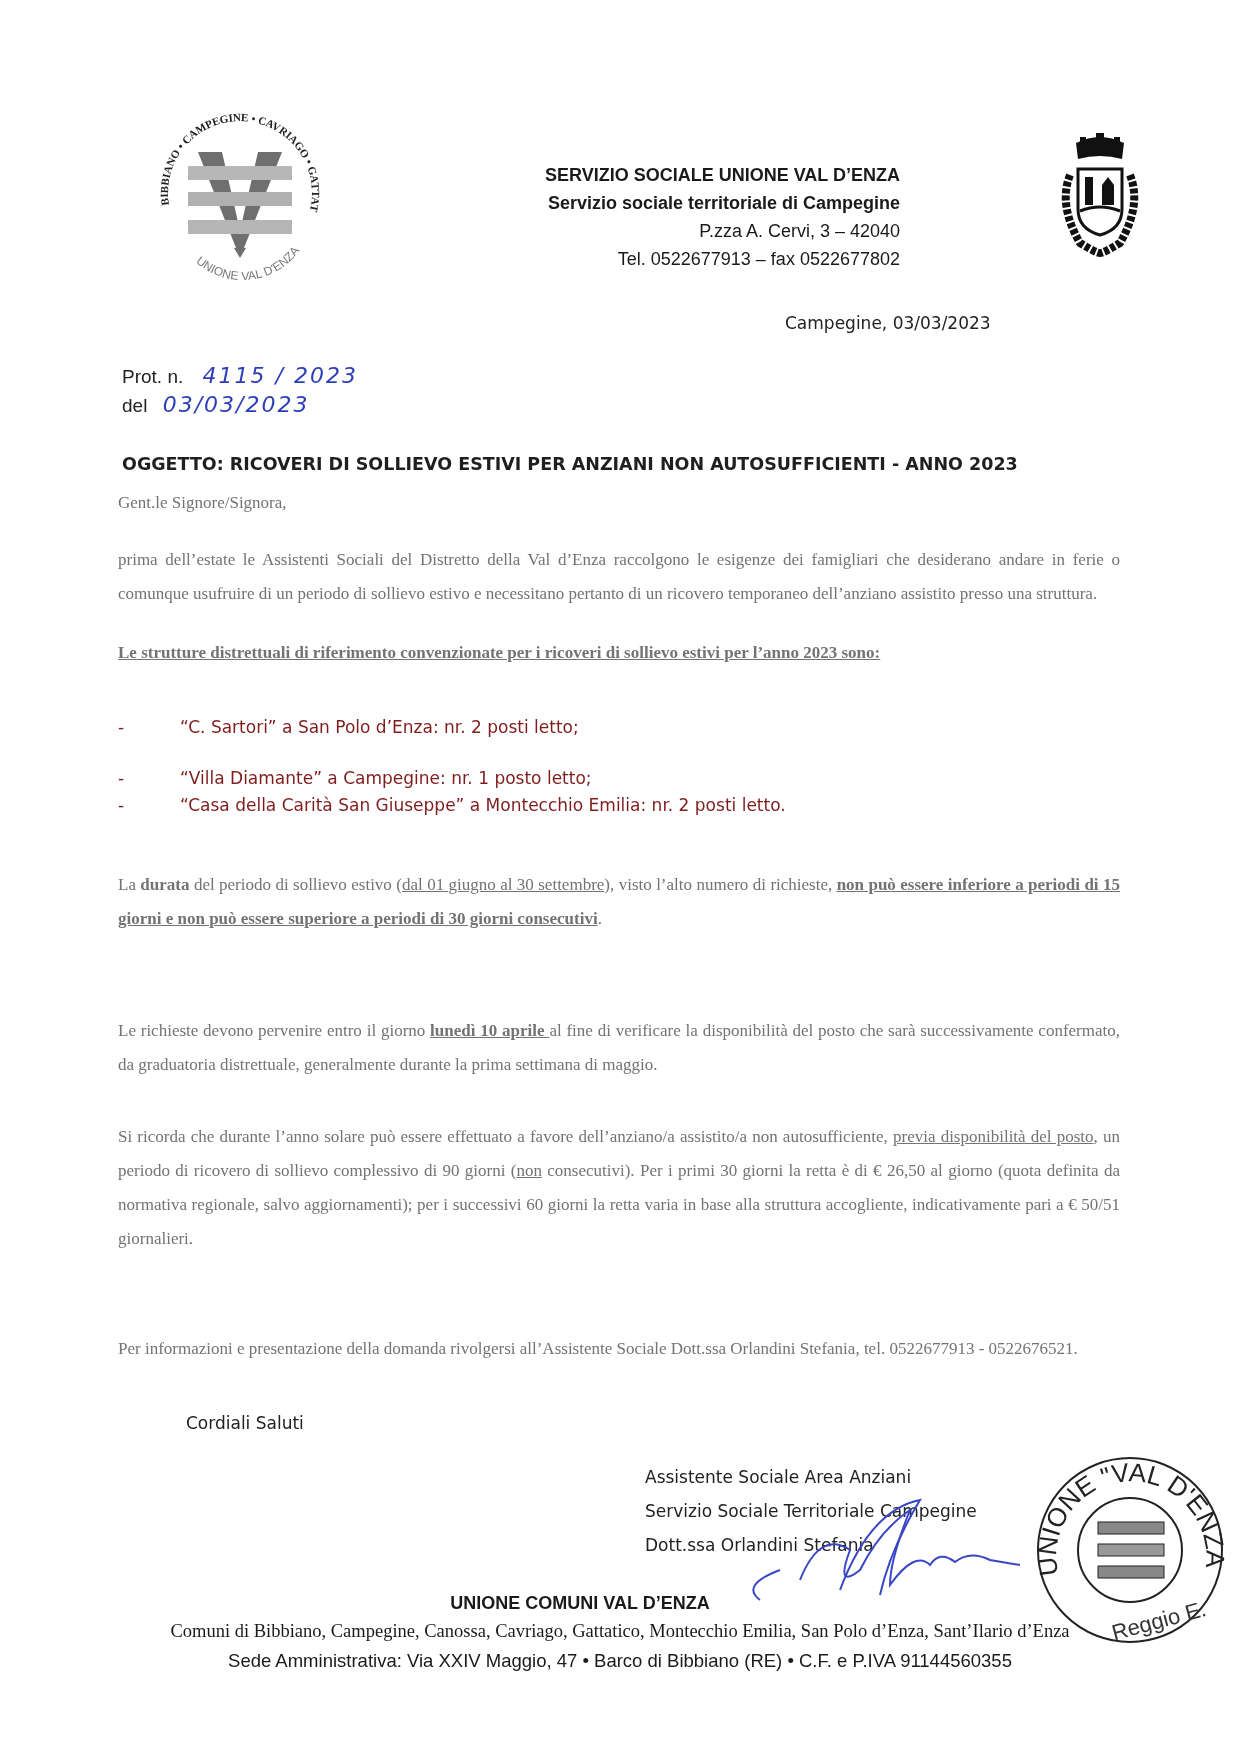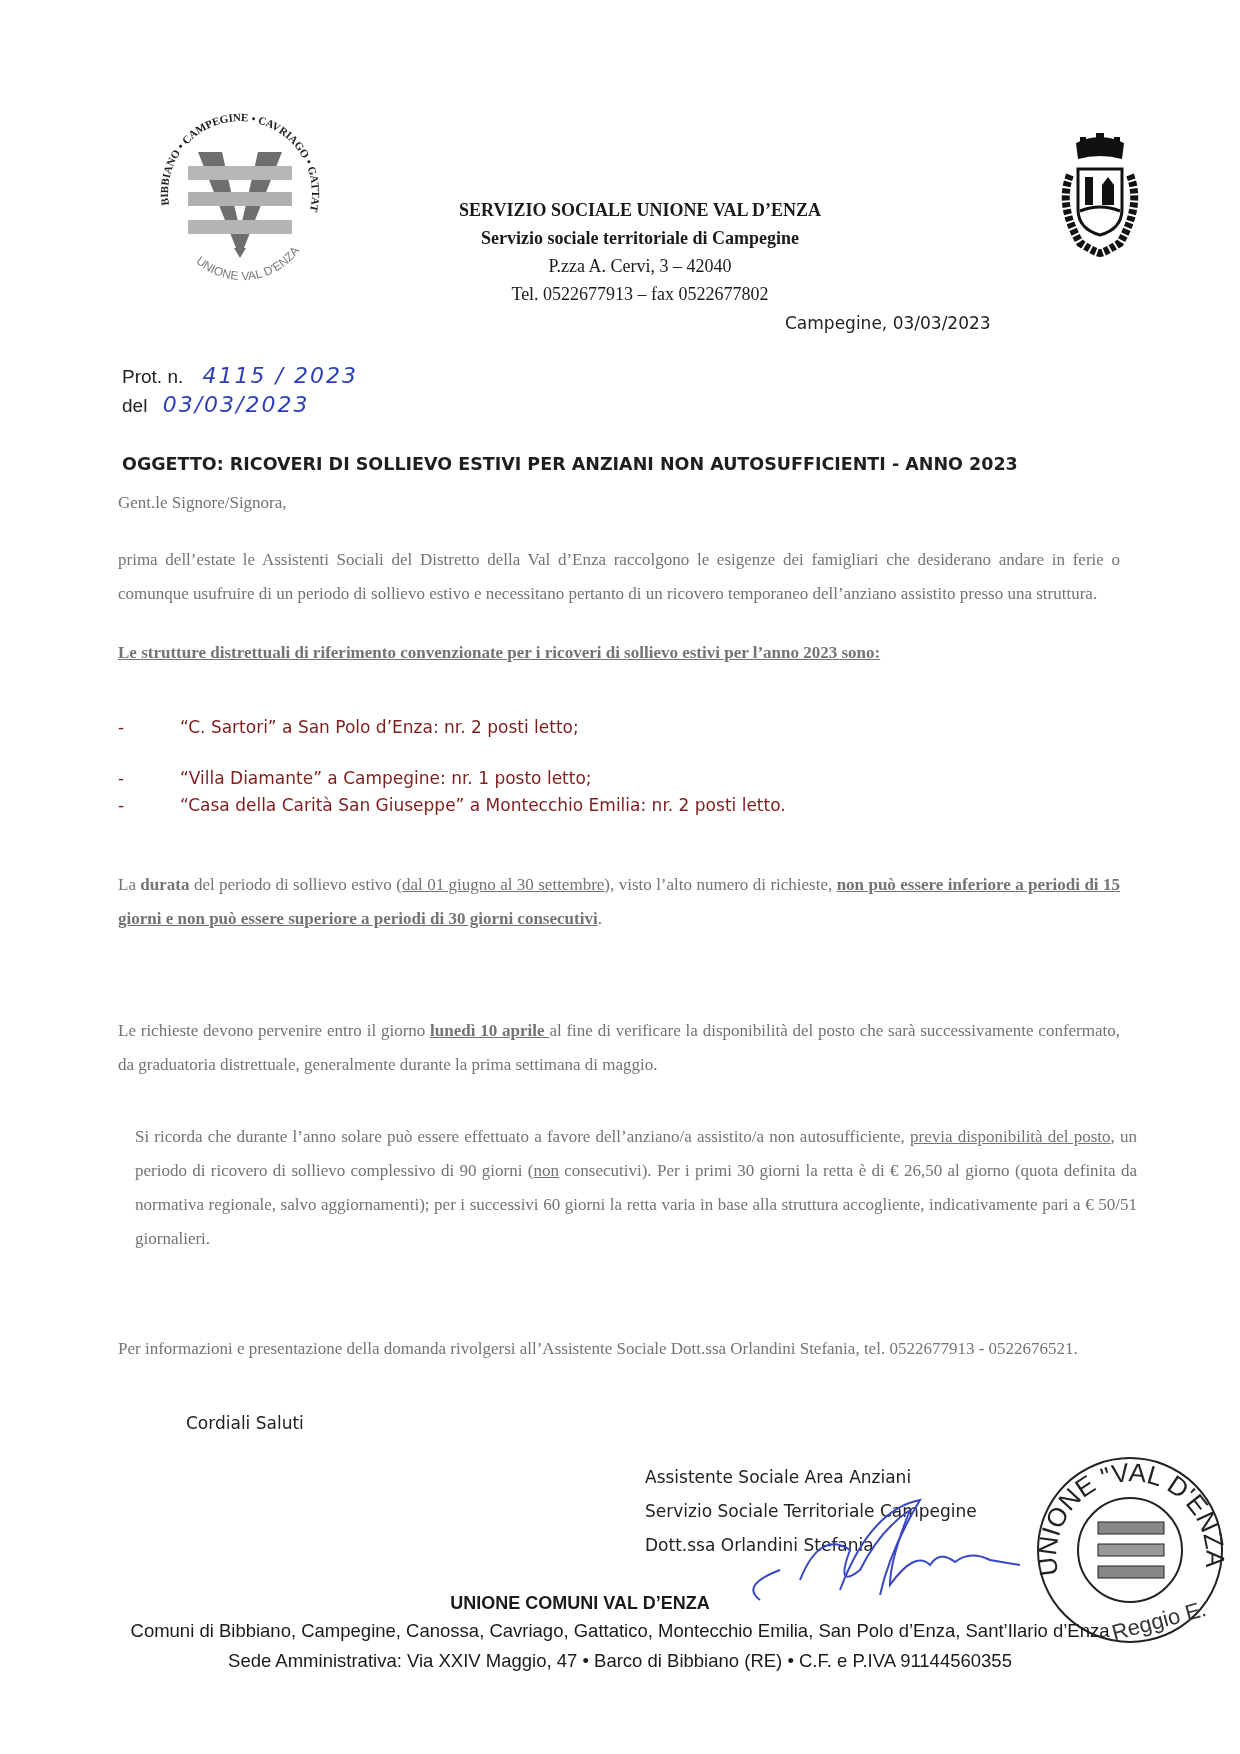--- a/index.html
+++ b/index.html
@@ -1,21 +1,21 @@
 <!DOCTYPE html>
 <html><head>
   <meta charset="utf-8">
   <style>
     html, body { margin: 0; padding: 0; background: #ffffff; }
     body { width: 1240px; height: 1754px; position: relative; overflow: hidden; color: #1a1a1a; }
     .abs { position: absolute; }
     .hand { font-family: "DejaVu Sans", sans-serif; color: #2d3fb8; font-style: italic; letter-spacing: 2px; }
 
     
-    .hdr { left: 380px; width: 520px; text-align: center; font-family: Liberation Serif, serif; font-size: 18px; line-height: 28px; margin-top: 35px; }
+    .hdr { left: 380px; width: 520px; text-align: right; font-family: Liberation Sans, sans-serif; font-size: 18px; line-height: 28px; }
     .hdr .b { font-weight: bold; }
 
     
     .p { left: 118px; width: 1002px; font-family: Liberation Serif, serif; font-size: 17px; color: #737373; text-align: justify; line-height: 34px; transform-origin: left top; }
     .p b { font-weight: bold; }
     .u { text-decoration: underline; }
     .item { left: 118px; font-family: "DejaVu Sans", sans-serif; font-size: 17px; color: #7f1d1d; line-height: 34px; }
     .item .dash { display: inline-block; width: 62px; }
     .subject { left: 122px; font-family: "DejaVu Sans", sans-serif; font-weight: bold; font-size: 17.5px; color: #1f1f1f; }
 
@@ -107,21 +107,21 @@
 </div>
 
 <div class="abs p" style="top:868px;">
   <span>La </span><b>durata</b><span> del periodo di sollievo estivo (</span><span class="u">dal 01 giugno al 30 settembre</span><span>), visto l’alto numero di richieste, </span><b class="u">non può essere inferiore a periodi di 15 giorni e non può essere superiore a periodi di 30 giorni consecutivi</b><span>.</span>
 </div>
 
 <div class="abs p" style="top:1014px;">
   <span>Le richieste devono pervenire entro il giorno </span><b class="u">lunedì 10 aprile </b><span>al fine di verificare la disponibilità del posto che sarà successivamente confermato, da graduatoria distrettuale, generalmente durante la prima settimana di maggio.</span>
 </div>
 
-<div class="abs p" style="top:1120px;margin-left:17px;">
+<div class="abs p" style="top:1120px;">
   <span>Si ricorda che durante l’anno solare può essere effettuato a favore dell’anziano/a assistito/a non autosufficiente, </span><span class="u">previa disponibilità del posto</span><span>, un periodo di ricovero di sollievo complessivo di 90 giorni (</span><span class="u">non</span><span> consecutivi). Per i primi 30 giorni la retta è di € 26,50 al giorno (quota definita da normativa regionale, salvo aggiornamenti); per i successivi 60 giorni la retta varia in base alla struttura accogliente, indicativamente pari a  € 50/51 giornalieri.</span>
 </div>
 
 <div class="abs p" style="top:1332px;">Per informazioni e presentazione della domanda rivolgersi all’Assistente Sociale Dott.ssa Orlandini Stefania, tel. 0522677913 - 0522676521.</div>
 
 <div class="abs" style="left:186px; top:1413px; font-family:'DejaVu Sans', sans-serif; font-size:17px; color:#222;">Cordiali Saluti</div>
 
 <div class="abs sig" style="top:1460px;">
   <div>Assistente Sociale Area Anziani</div>
   <div>Servizio Sociale Territoriale Campegine</div>
@@ -147,15 +147,15 @@
     </text>
     <text x="82" y="186" font-family="Liberation Sans, sans-serif" font-size="22" fill="#333" transform="rotate(-15 100 180)">Reggio E.</text>
     <rect x="68" y="72" width="66" height="12" fill="#888" stroke="#222"></rect>
     <rect x="68" y="94" width="66" height="12" fill="#999" stroke="#222"></rect>
     <rect x="68" y="116" width="66" height="12" fill="#888" stroke="#222"></rect>
   </svg>
 </div>
 
 <div class="abs footer" style="top:1590px;">
   <div class="title" style="margin-left:-80px; line-height:26px;">UNIONE COMUNI VAL D’ENZA</div>
-  <div class="line" style="line-height:30px;">Comuni di Bibbiano, Campegine, Canossa, Cavriago, Gattatico, Montecchio Emilia, San Polo d’Enza, Sant’Ilario d’Enza</div>
+  <div class="line" style="line-height:30px;font-family:Liberation Serif, serif;">Comuni di Bibbiano, Campegine, Canossa, Cavriago, Gattatico, Montecchio Emilia, San Polo d’Enza, Sant’Ilario d’Enza</div>
   <div class="line" style="line-height:30px;">Sede Amministrativa: Via XXIV Maggio, 47 • Barco di Bibbiano (RE) • C.F. e P.IVA 91144560355</div>
 </div>
 
 </body></html>

